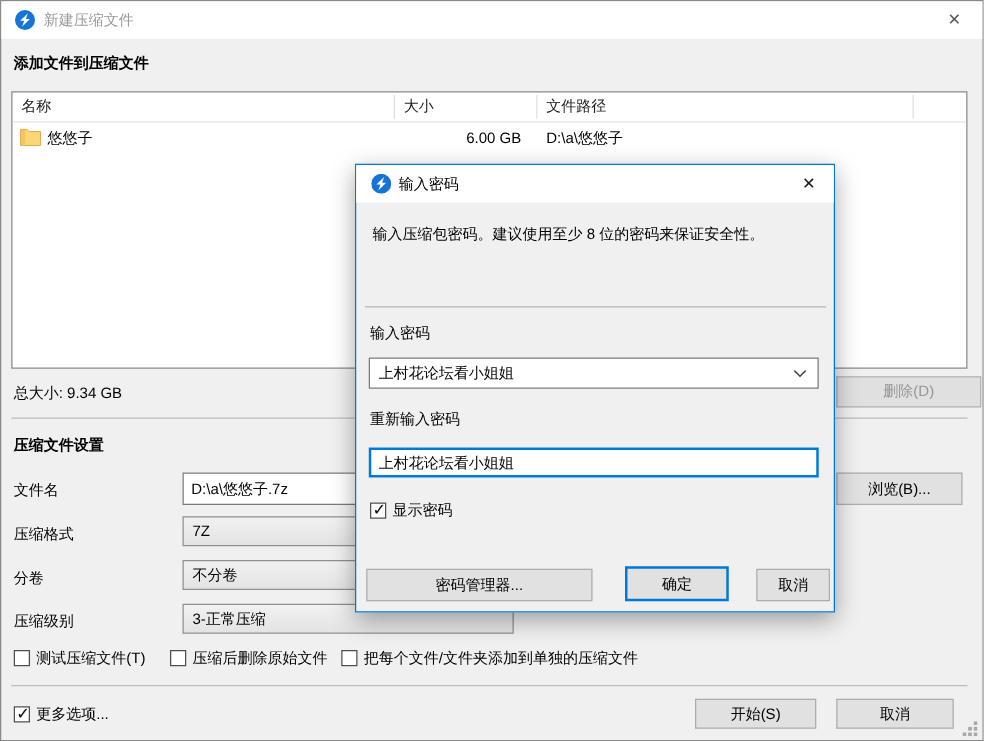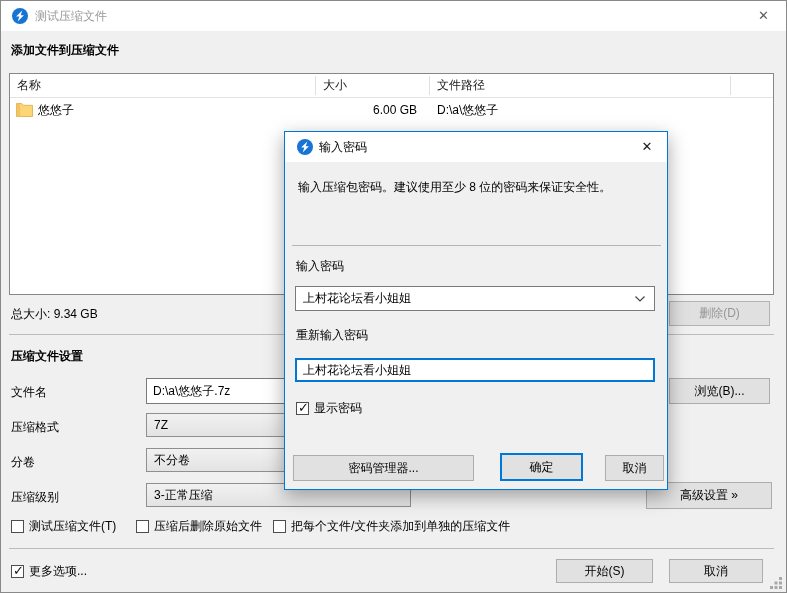--- a/index.html
+++ b/index.html
@@ -46,21 +46,21 @@
 </head>
 <body>
 
 <div class="win">
 
   <div class="titlebar">
     <svg class="appicon" viewBox="0 0 16 16">
       <circle cx="8" cy="8" r="8" fill="#1574d4"></circle>
       <polygon points="10.3,2.6 4.1,8.6 7.3,8.6 5.7,13.4 11.9,7.2 8.7,7.2" fill="#ffffff"></polygon>
     </svg>
-    <span class="tb-title">测试压缩文件</span>
+    <span class="tb-title">新建压缩文件</span>
     <span class="closebtn">✕</span>
   </div>
 
   <div class="sect" style="left:10px; top:41px;">添加文件到压缩文件</div>
 
   <div class="table">
     <div class="thead">
       <span class="th" style="left:7px;">名称</span>
       <span class="th" style="left:313px; width:94px; text-align:left;">大小</span>
       <span class="th" style="left:427px;">文件路径</span>
@@ -73,21 +73,21 @@
         <path d="M0.5,1.5 h5.2 l1.6,1.8 h9.2 v11.2 h-16 z" fill="#fcd575" stroke="#dba94c" stroke-width="0.8"></path>
         <rect x="0.9" y="1.9" width="3.2" height="12.4" fill="#f3c35d"></rect>
       </svg>
       <span class="cell" style="left:28px;">悠悠子</span>
       <span class="cell" style="left:313px; width:94px; text-align:right;">6.00 GB</span>
       <span class="cell" style="left:427px;">D:\a\悠悠子</span>
     </div>
   </div>
 
   <div class="lbl" style="left:10px; top:306px;">总大小: 9.34 GB</div>
-  <button class="btn disabled" style="left:668px; top:300px; width:101px; height:25px;">删除(D)</button>
+  <button class="btn disabled" style="left:668px; top:300px; width:116px; height:25px;">删除(D)</button>
 
   <div class="sepline" style="top:333px;"></div>
 
   <div class="sect" style="left:10px; top:347px;">压缩文件设置</div>
 
   <div class="lbl" style="left:10px; top:384px;">文件名</div>
   <input class="input" style="left: 145px; top: 377px; width: 510px; height: 26px;" value="D:\a\悠悠子.7z">
   <button class="btn" style="left:668px; top:377px; width:101px; height:26px;">浏览(B)...</button>
 
   <div class="lbl" style="left:10px; top:419px;">压缩格式</div>
@@ -97,21 +97,20 @@
 
   <div class="lbl" style="left:10px; top:454px;">分卷</div>
   <div class="combo" style="left:145px; top:447px; width:265px; height:24px;">
     <span class="val">不分卷</span>
   </div>
 
   <div class="lbl" style="left:10px; top:489px;">压缩级别</div>
   <div class="combo" style="left:145px; top:482px; width:265px; height:24px;">
     <span class="val">3-正常压缩</span>
   </div>
-  <button class="btn" style="left:645px; top:481px; width:126px; height:27px;">高级设置 »</button>
 
   <div class="cbrow" style="left:10px; top:517px;">
     <span class="cbbox"></span>
     <span>测试压缩文件(T)</span>
   </div>
   <div class="cbrow" style="left:135px; top:517px;">
     <span class="cbbox"></span>
     <span>压缩后删除原始文件</span>
   </div>
   <div class="cbrow" style="left:272px; top:517px;">

